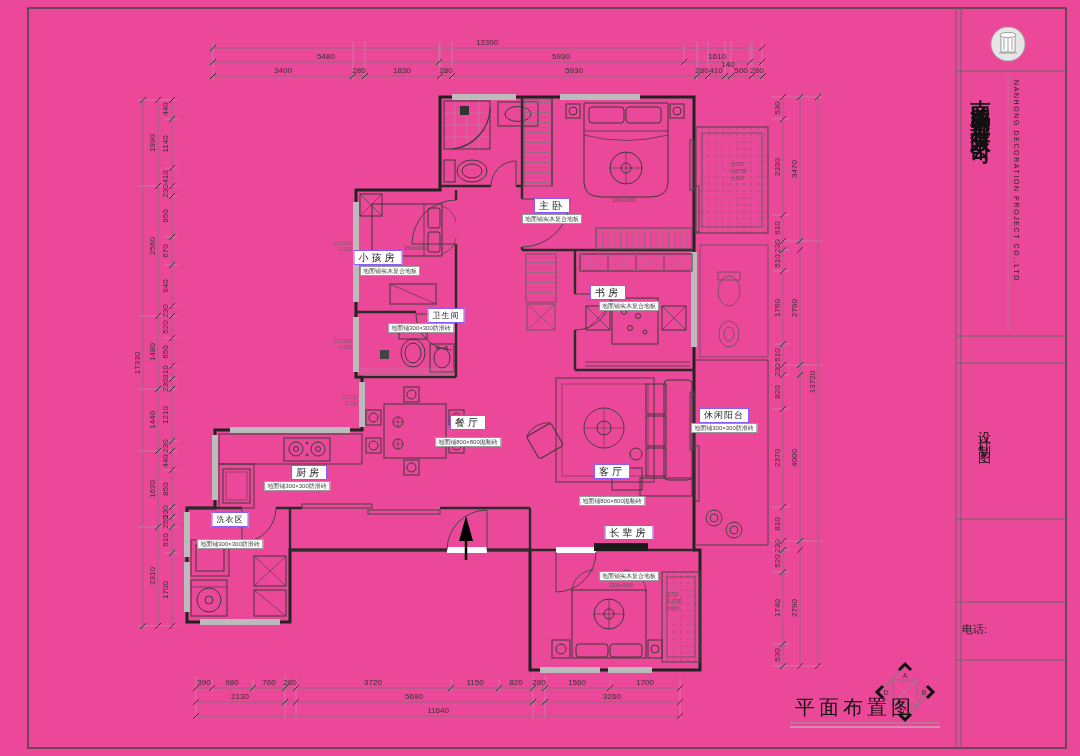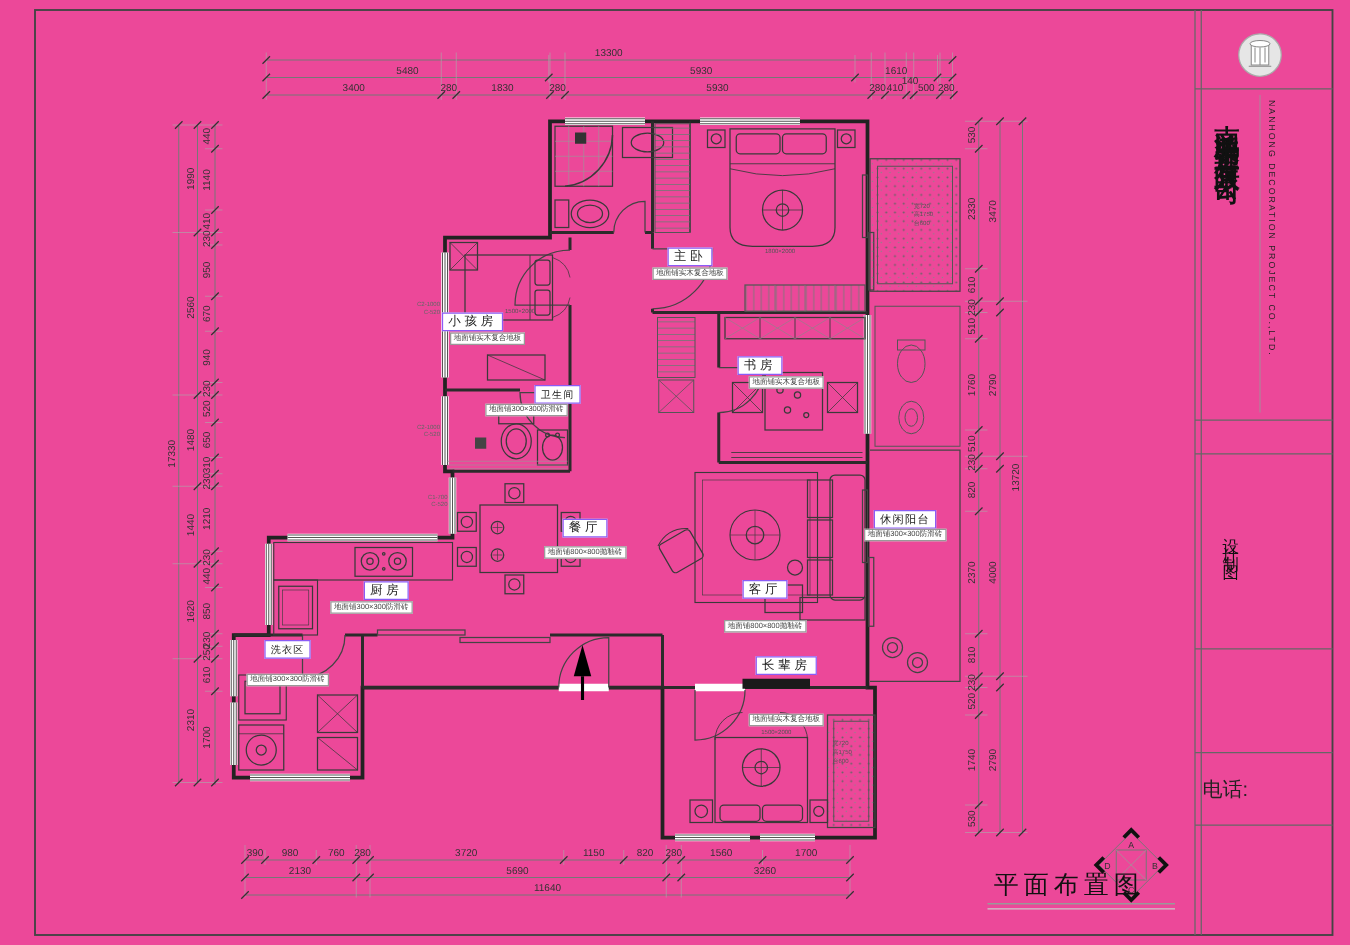--- a/index.html
+++ b/index.html
@@ -10,21 +10,21 @@
   svg .tag{font:4.8px "Liberation Sans",sans-serif;fill:#666;text-anchor:end}
   svg .cmp{font:7px "Liberation Sans",sans-serif;fill:#333;text-anchor:middle}
   .lbl{position:absolute;transform:translateX(-50%);border:1px solid #8b5cf6;background:#fff;
        font-size:10px;line-height:13px;padding:0 4px;color:#222;letter-spacing:3px;white-space:nowrap;z-index:3}
   .note{position:absolute;transform:translateX(-50%);border:1px solid #999;background:#fff;
        font-size:6px;line-height:8px;padding:0 2px;color:#444;letter-spacing:0;white-space:nowrap;z-index:3}
   .vtext{position:absolute;writing-mode:vertical-rl;color:#111;z-index:3}
   .company-cn{left:968px;top:84px;font-size:20px;letter-spacing:5px;font-weight:600;height:250px}
   .company-en{left:1013px;top:80px;font-size:7px;letter-spacing:1.6px;color:#222;height:260px}
   .design{left:975px;top:420px;font-size:13px;letter-spacing:7px}
-  .phone{position:absolute;left:962px;top:622px;font-size:16px;color:#222;z-index:3}
+  .phone{position:absolute;left:962px;top:622px;font-size:11px;color:#222;z-index:3}
   .sheet-title{position:absolute;left:795px;top:694px;font-size:20px;letter-spacing:4px;font-weight:400;color:#111;z-index:3}
 </style>
 </head>
 <body>
 
 <div class="sheet">
 <svg width="1080" height="756" viewBox="0 0 1080 756">
   <defs>
     <pattern id="dots" width="7" height="7" patternUnits="userSpaceOnUse">
       <circle cx="2" cy="2" r="0.8" fill="#666"></circle>

